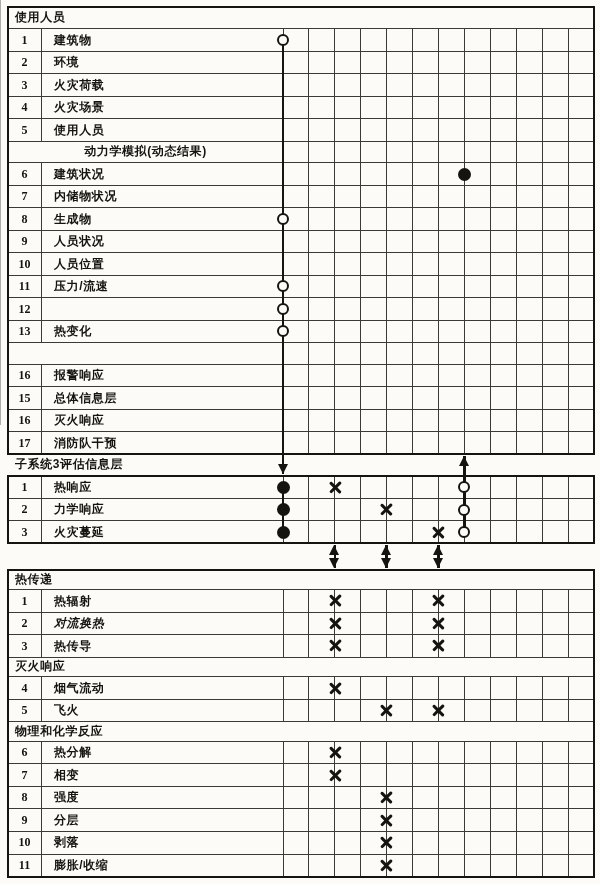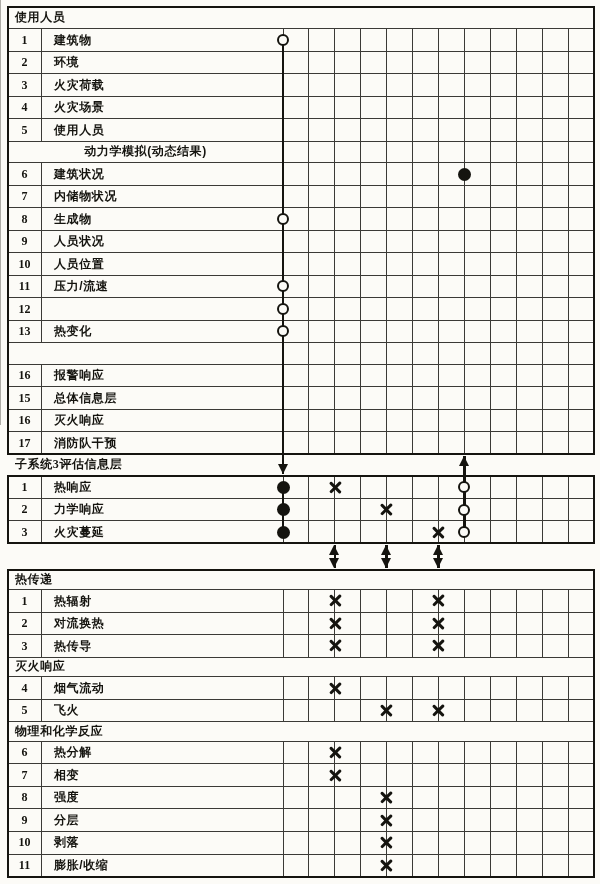--- a/index.html
+++ b/index.html
@@ -406,21 +406,21 @@
     <div class="ln" style="left: 360.25px; top: 612.05px; width: 1px; height: 22.55px;"></div>
     <div class="ln" style="left: 386.167px; top: 612.05px; width: 1px; height: 22.55px;"></div>
     <div class="ln" style="left: 412.083px; top: 612.05px; width: 1px; height: 22.55px;"></div>
     <div class="ln" style="left: 438px; top: 612.05px; width: 1px; height: 22.55px;"></div>
     <div class="ln" style="left: 463.917px; top: 612.05px; width: 1px; height: 22.55px;"></div>
     <div class="ln" style="left: 489.833px; top: 612.05px; width: 1px; height: 22.55px;"></div>
     <div class="ln" style="left: 515.75px; top: 612.05px; width: 1px; height: 22.55px;"></div>
     <div class="ln" style="left: 541.667px; top: 612.05px; width: 1px; height: 22.55px;"></div>
     <div class="ln" style="left: 567.583px; top: 612.05px; width: 1px; height: 22.55px;"></div>
     <div class="lbl num ctr" style="left: 8px; top: 612.05px; line-height: 22.55px; width: 33px;">2</div>
-    <div class="lbl" style="left: 54px; top: 612.05px; line-height: 22.55px;">对流换热</div>
+    <div class="lbl" style="left: 54px; top: 612.05px; line-height: 22.55px; font-style: italic;">对流换热</div>
     <div class="ln" style="left: 8px; top: 634.1px; width: 586px; height: 1px;"></div>
     <div class="ln" style="left: 40.5px; top: 634.6px; width: 1px; height: 22.55px;"></div>
     <div class="ln" style="left: 282.5px; top: 634.6px; width: 1px; height: 22.55px;"></div>
     <div class="ln" style="left: 308.417px; top: 634.6px; width: 1px; height: 22.55px;"></div>
     <div class="ln" style="left: 334.333px; top: 634.6px; width: 1px; height: 22.55px;"></div>
     <div class="ln" style="left: 360.25px; top: 634.6px; width: 1px; height: 22.55px;"></div>
     <div class="ln" style="left: 386.167px; top: 634.6px; width: 1px; height: 22.55px;"></div>
     <div class="ln" style="left: 412.083px; top: 634.6px; width: 1px; height: 22.55px;"></div>
     <div class="ln" style="left: 438px; top: 634.6px; width: 1px; height: 22.55px;"></div>
     <div class="ln" style="left: 463.917px; top: 634.6px; width: 1px; height: 22.55px;"></div>
@@ -559,21 +559,21 @@
     <div class="ln" style="left: 489.833px; top: 854px; width: 1px; height: 22.55px;"></div>
     <div class="ln" style="left: 515.75px; top: 854px; width: 1px; height: 22.55px;"></div>
     <div class="ln" style="left: 541.667px; top: 854px; width: 1px; height: 22.55px;"></div>
     <div class="ln" style="left: 567.583px; top: 854px; width: 1px; height: 22.55px;"></div>
     <div class="lbl num ctr" style="left: 8px; top: 854px; line-height: 22.55px; width: 33px;">11</div>
     <div class="lbl" style="left: 54px; top: 854px; line-height: 22.55px;">膨胀/收缩</div>
     <div class="bln" style="left: 8px; top: 569px; width: 586px; height: 2px;"></div>
     <div class="bln" style="left: 8px; top: 875.55px; width: 586px; height: 2px;"></div>
     <div class="bln" style="left: 7px; top: 569px; width: 2px; height: 308.55px;"></div>
     <div class="bln" style="left: 593px; top: 569px; width: 2px; height: 308.55px;"></div>
-    <div class="lbl" style="left: 15px; top: 455.05px; line-height: 19.95px; font-family: Liberation Serif, serif;">子系统3评估信息层</div>
+    <div class="lbl" style="left: 15px; top: 455.05px; line-height: 19.95px;">子系统3评估信息层</div>
     <div class="bln" style="left: 281.8px; top: 40.025px; width: 2.4px; height: 433.975px;"></div>
     <div class="tri tri-down" style="left: 277.5px; top: 464px;"></div>
     <div class="bln" style="left: 281.8px; top: 487.225px; width: 2.4px; height: 44.9px;"></div>
     <div class="bln" style="left: 463.217px; top: 456.05px; width: 2.4px; height: 76.075px;"></div>
     <div class="tri tri-up" style="left: 458.917px; top: 456.05px;"></div>
     <div class="bln" style="left: 333.633px; top: 545.35px; width: 2.4px; height: 22.65px;"></div>
     <div class="tri tri-up" style="left: 329.333px; top: 545.35px;"></div>
     <div class="tri tri-down" style="left: 329.333px; top: 558px;"></div>
     <div class="bln" style="left: 385.467px; top: 545.35px; width: 2.4px; height: 22.65px;"></div>
     <div class="tri tri-up" style="left: 381.167px; top: 545.35px;"></div>

